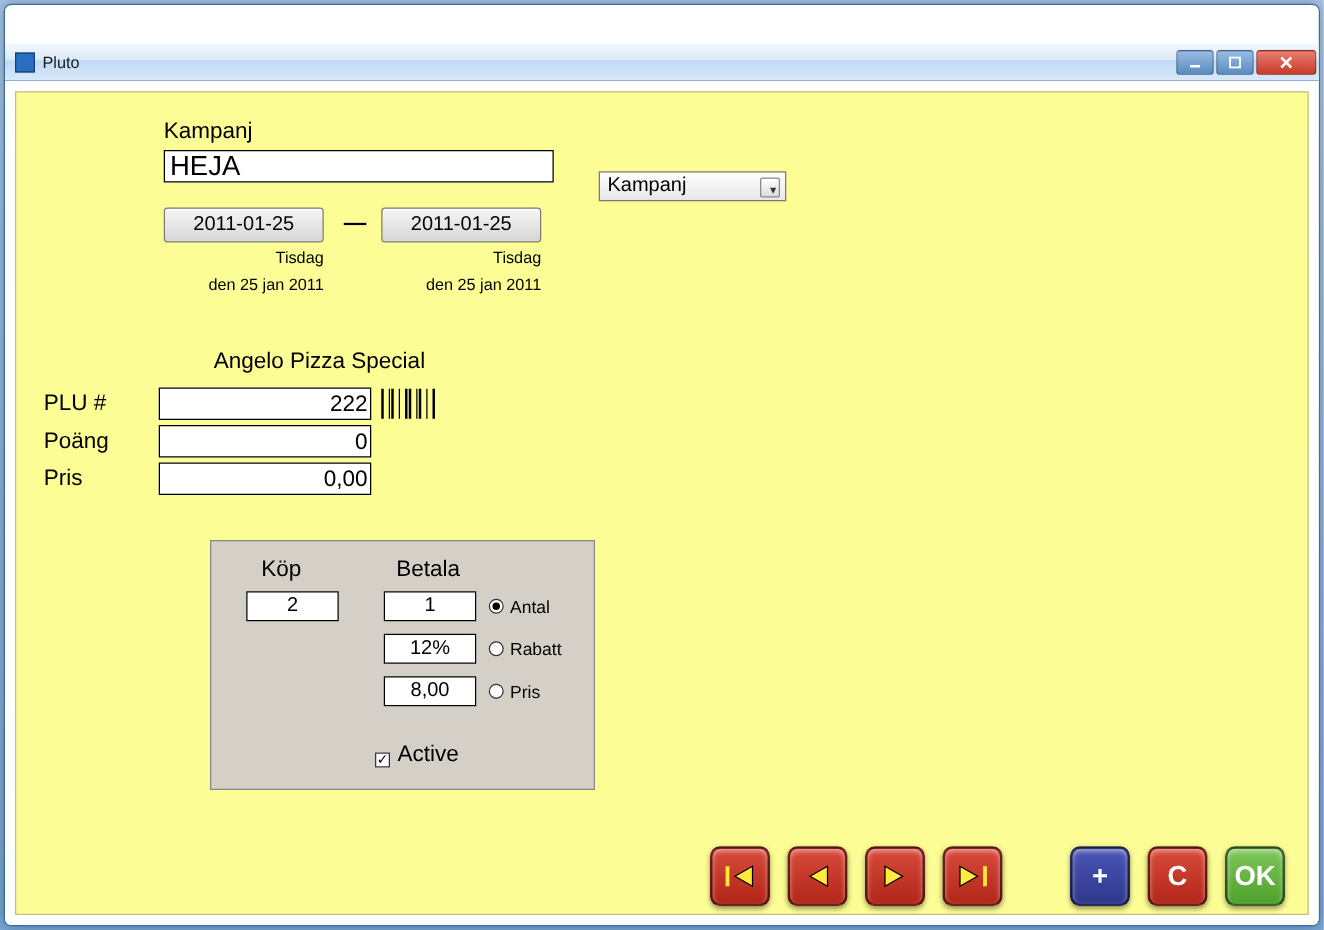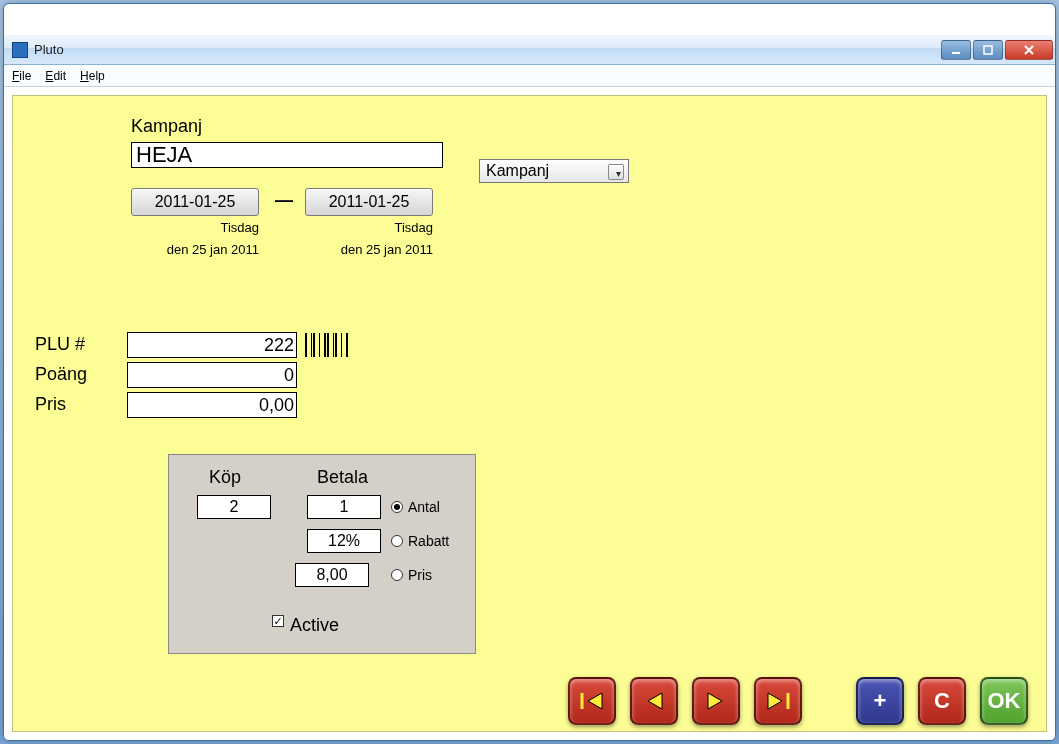--- a/index.html
+++ b/index.html
@@ -186,45 +186,41 @@
       </div>
       <div class="win-btn win-close">
         <svg width="12" height="12">
             <line x1="2" y1="2" x2="10" y2="10" stroke="#fff" stroke-width="2"></line>
             <line x1="10" y1="2" x2="2" y2="10" stroke="#fff" stroke-width="2"></line>
           </svg>
       </div>
     </div>
   </div>
 
-  <div class="menubar">
-    <span><u>F</u>ile</span>
-    <span><u>E</u>dit</span>
-    <span><u>H</u>elp</span>
-  </div>
 
   <div class="client">
     <div class="yellow-panel">
 
       <div class="field lbl" style="left:118px; top:20px;">Kampanj</div>
       <input class="field text-input" style="left: 118px; top: 46px; width: 312px;" value="HEJA">
       <div class="field combo" style="left:466px; top:47px; width:150px;">
         <span>Kampanj</span>
         <span class="chev">▾</span>
       </div>
 
       <div class="field date-btn" style="left:118px; top:92px;">2011-01-25</div>
       <div class="field lbl" style="left:262px; top:94px; font-weight:bold;">—</div>
       <div class="field date-btn" style="left:292px; top:92px;">2011-01-25</div>
 
       <div class="field subtext" style="left:118px; top:124px; width:128px;">Tisdag</div>
       <div class="field subtext" style="left:292px; top:124px; width:128px;">Tisdag</div>
       <div class="field subtext" style="left:118px; top:146px; width:128px;">den 25 jan 2011</div>
       <div class="field subtext" style="left:292px; top:146px; width:128px;">den 25 jan 2011</div>
 
+      <div class="field lbl" style="left:158px; top:204px;">Angelo Pizza Special</div>
 
       <div class="field lbl" style="left:22px; top:238px;">PLU #</div>
       <input class="field num-input" style="left: 114px; top: 236px; width: 170px;" value="222">
       <div class="field barcode" style="left:292px; top:237px;">
         <span></span>
           <span class="gap"></span>
           <span class="thin"></span>
           <span></span>
           <span class="gap"></span>
           <span class="thin"></span>
@@ -257,27 +253,27 @@
           <span class="radio-dot checked"></span>
           <span>Antal</span>
         </div>
 
         <input class="small-input" style="position: absolute; left: 138px; top: 74px;" value="12%">
         <div class="radio-row" style="position:absolute; left:222px; top:78px;">
           <span class="radio-dot"></span>
           <span>Rabatt</span>
         </div>
 
-        <input class="small-input" style="position: absolute; left: 126px; top: 108px;" value="8,00">
+        <input class="small-input" style="position: absolute; left: 138px; top: 108px;" value="8,00">
         <div class="radio-row" style="position:absolute; left:222px; top:112px;">
           <span class="radio-dot"></span>
           <span>Pris</span>
         </div>
 
-        <div style="position:absolute; left:103px; top:160px; display:flex; align-items:flex-start; gap:6px;">
+        <div style="position:absolute; left:131px; top:160px; display:flex; align-items:flex-end; gap:6px;">
           <span class="checkbox checked"></span>
           <span class="lbl" style="font-size:18px;">Active</span>
         </div>
       </div>
 
       <div class="bottom-bar">
         <div class="nav-group">
           <div class="big-btn big-red">
             <svg width="28" height="20">
               <line x1="4" y1="2" x2="4" y2="18" stroke="#ffeb3b" stroke-width="3"></line>

